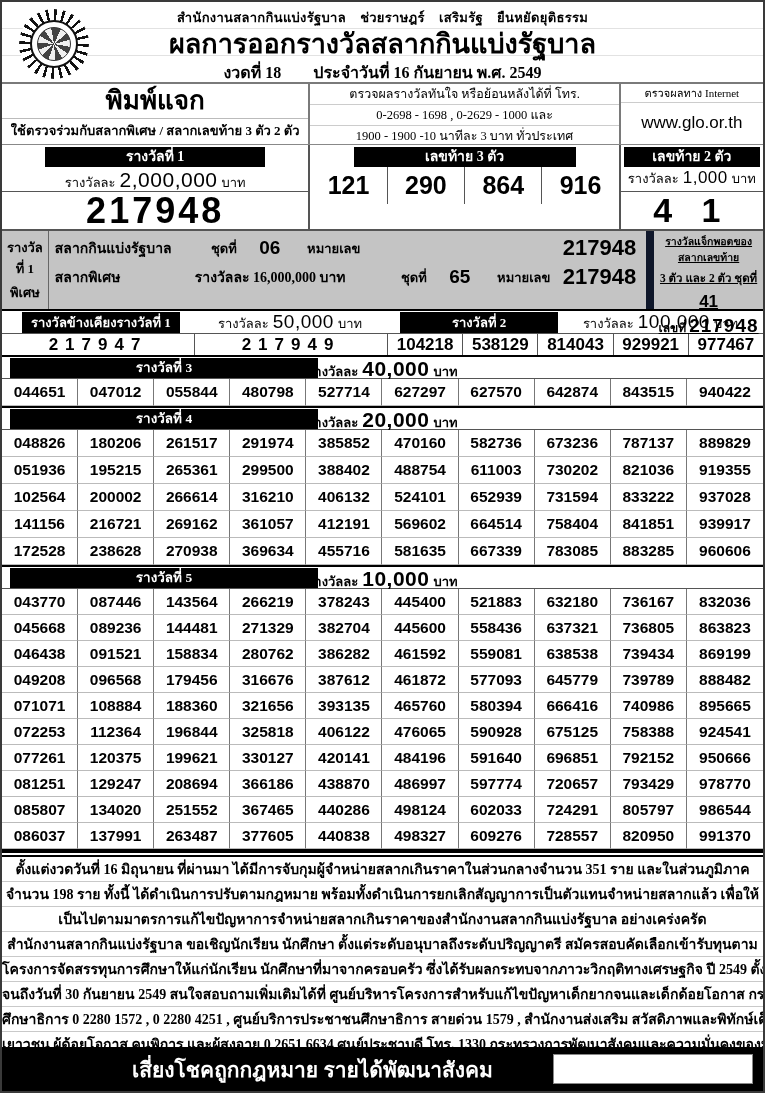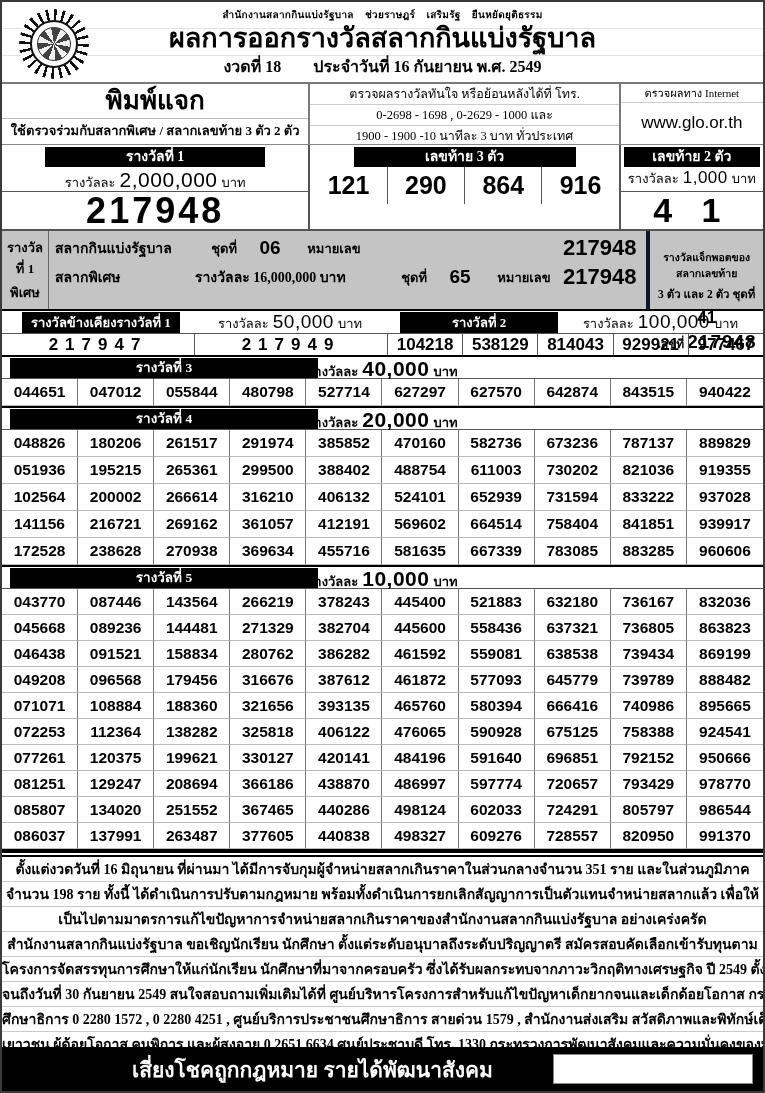--- a/index.html
+++ b/index.html
@@ -11,21 +11,21 @@
   }
   
   .hdr { height: 82px; border-bottom: 2px solid #7a7a7a; position: relative;
          background-image: repeating-linear-gradient(to bottom, transparent 0 26px, #e2e2e2 26px 27px); }
   .logo-wrap { position:absolute; left:16px; top:6px; width:72px; height:72px; display:flex; align-items:center; justify-content:center; }
   .seal { width:70px; height:70px; border-radius:50%;
           background: repeating-conic-gradient(#111 0deg 5deg, #fff 5deg 15deg); position:relative; }
   .seal::before { content:""; position:absolute; inset:11px; border-radius:50%; background:#fff; border:2px solid #111; }
   .seal::after { content:""; position:absolute; inset:18px; border-radius:50%;
           background: repeating-conic-gradient(#222 0deg 25deg, #eee 25deg 50deg); border:1px solid #111; opacity:.85; }
-  .motto { text-align:center; font-size:10px; font-weight:bold; padding-top:5px; white-space:pre; letter-spacing:.3px; }
+  .motto { text-align:center; font-size:13px; font-weight:bold; padding-top:5px; white-space:pre; letter-spacing:.3px; }
   .title { text-align:center; font-size:27px; font-weight:bold; line-height:32px; }
   .drawline { text-align:center; font-size:16px; font-weight:bold; }
   .drawline span { margin: 0 14px; }
   
   .inforow { height: 61px; display:flex; border-bottom:1px solid #888; }
   .ibox { border-right:2px solid #7a7a7a; }
   .ibox:last-child { border-right:none; }
   .ib1 { width:310px; text-align:center; }
   .ib1 .big { font-size:26px; font-weight:bold; line-height:34px; }
   .ib1 .small { font-size:13px; font-weight:bold; border-top:1px solid #bbb; line-height:24px; }
@@ -60,21 +60,21 @@
   .gb-left { width:56px; border-right:1px solid #666; display:flex; flex-direction:column; justify-content:space-between;
              padding:6px 2px; text-align:center; font-size:13px; font-weight:bold; }
   .gb-mid { flex:1; display:flex; flex-direction:column; justify-content:space-between; padding:4px 6px 19px 6px; }
   .gb-row { display:flex; align-items:center; }
   .gb-type { width:140px; font-size:14px; font-weight:bold; }
   .gb-amt { width:190px; font-size:14px; font-weight:bold; }
   .gb-setlbl { width:50px; font-size:13px; font-weight:bold; text-align:right; padding-right:8px; }
   .gb-set { width:50px; font-size:19px; font-weight:bold; font-family:"Liberation Sans",sans-serif; text-align:center; }
   .gb-nolbl { width:78px; font-size:13px; font-weight:bold; text-align:center; }
   .gb-num { flex:1; font-size:22px; font-weight:bold; font-family:"Liberation Sans",sans-serif; text-align:right; padding-right:4px; }
-  .gb-right { width:140px; border-left:4px solid #0f172a; text-align:center; padding:19px 2px; }
+  .gb-right { width:140px; border-left:8px solid #0f172a; text-align:center; padding:3px 2px;text-decoration:underline; }
   .gb-right .jl1 { font-size:10.5px; font-weight:bold; line-height:16px; }
   .gb-right .jl2 { font-size:11.5px; font-weight:bold; line-height:24px; }
   .gb-right .jl2 b { font-size:17px; font-family:"Liberation Sans",sans-serif; }
   .gb-right .jl3 { font-size:12px; font-weight:bold; }
   .gb-right .jl3 b { font-size:19px; font-family:"Liberation Sans",sans-serif; letter-spacing:1px; }
   
   .adjhead { height:23px; display:flex; align-items:center; border-bottom:1px solid #555; }
   .adjhead .blackbar { height:21px; line-height:21px; font-size:13px; }
   .ah1 { width:163px; margin-left:20px; }
   .ah2 { width:228px; text-align:center; }
@@ -375,21 +375,21 @@
       <div class="ncell">188360</div>
       <div class="ncell">321656</div>
       <div class="ncell">393135</div>
       <div class="ncell">465760</div>
       <div class="ncell">580394</div>
       <div class="ncell">666416</div>
       <div class="ncell">740986</div>
       <div class="ncell">895665</div>
       <div class="ncell">072253</div>
       <div class="ncell">112364</div>
-      <div class="ncell">138282</div>
+      <div class="ncell">196844</div>
       <div class="ncell">325818</div>
       <div class="ncell">406122</div>
       <div class="ncell">476065</div>
       <div class="ncell">590928</div>
       <div class="ncell">675125</div>
       <div class="ncell">758388</div>
       <div class="ncell">924541</div>
       <div class="ncell">077261</div>
       <div class="ncell">120375</div>
       <div class="ncell">199621</div>

